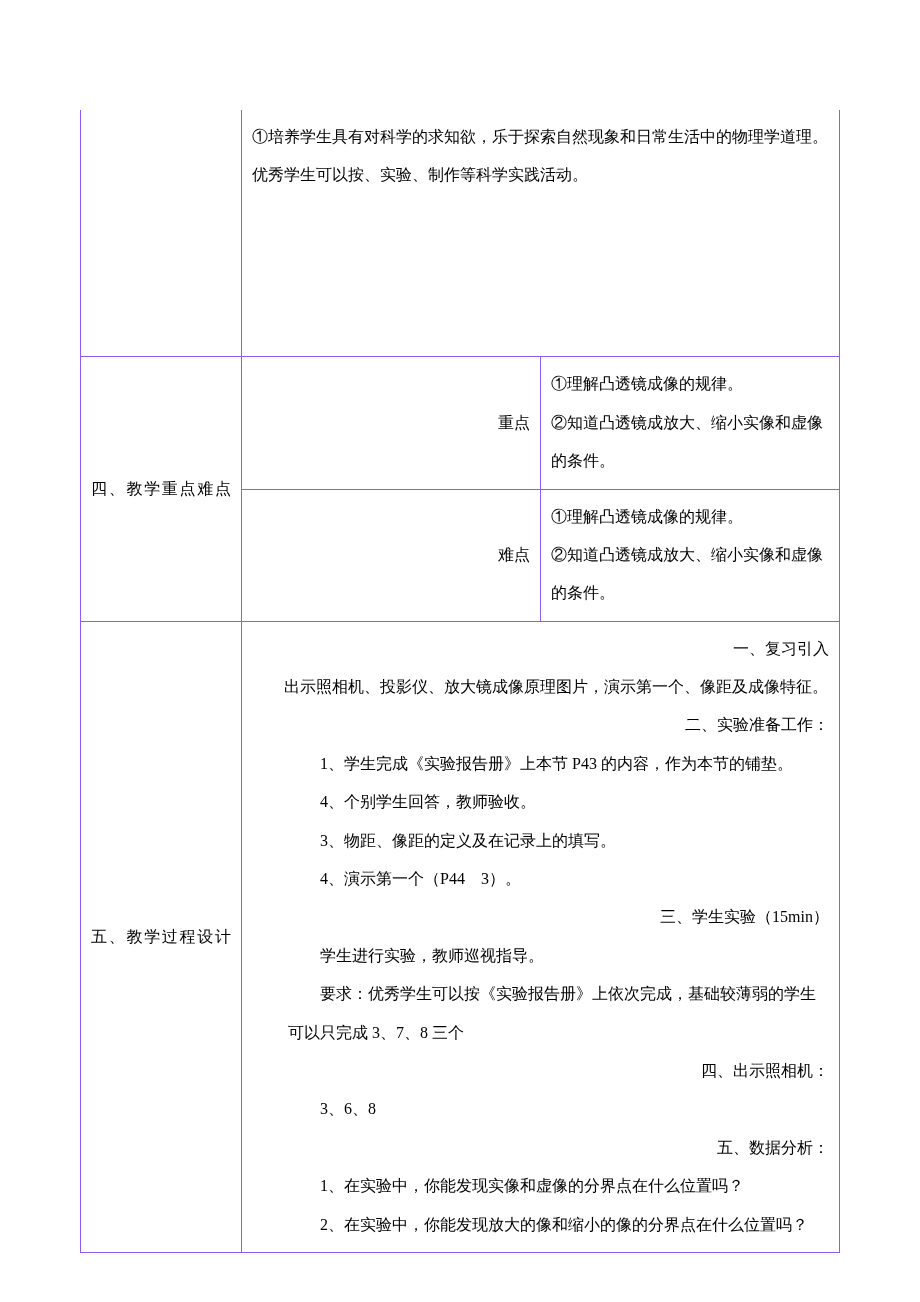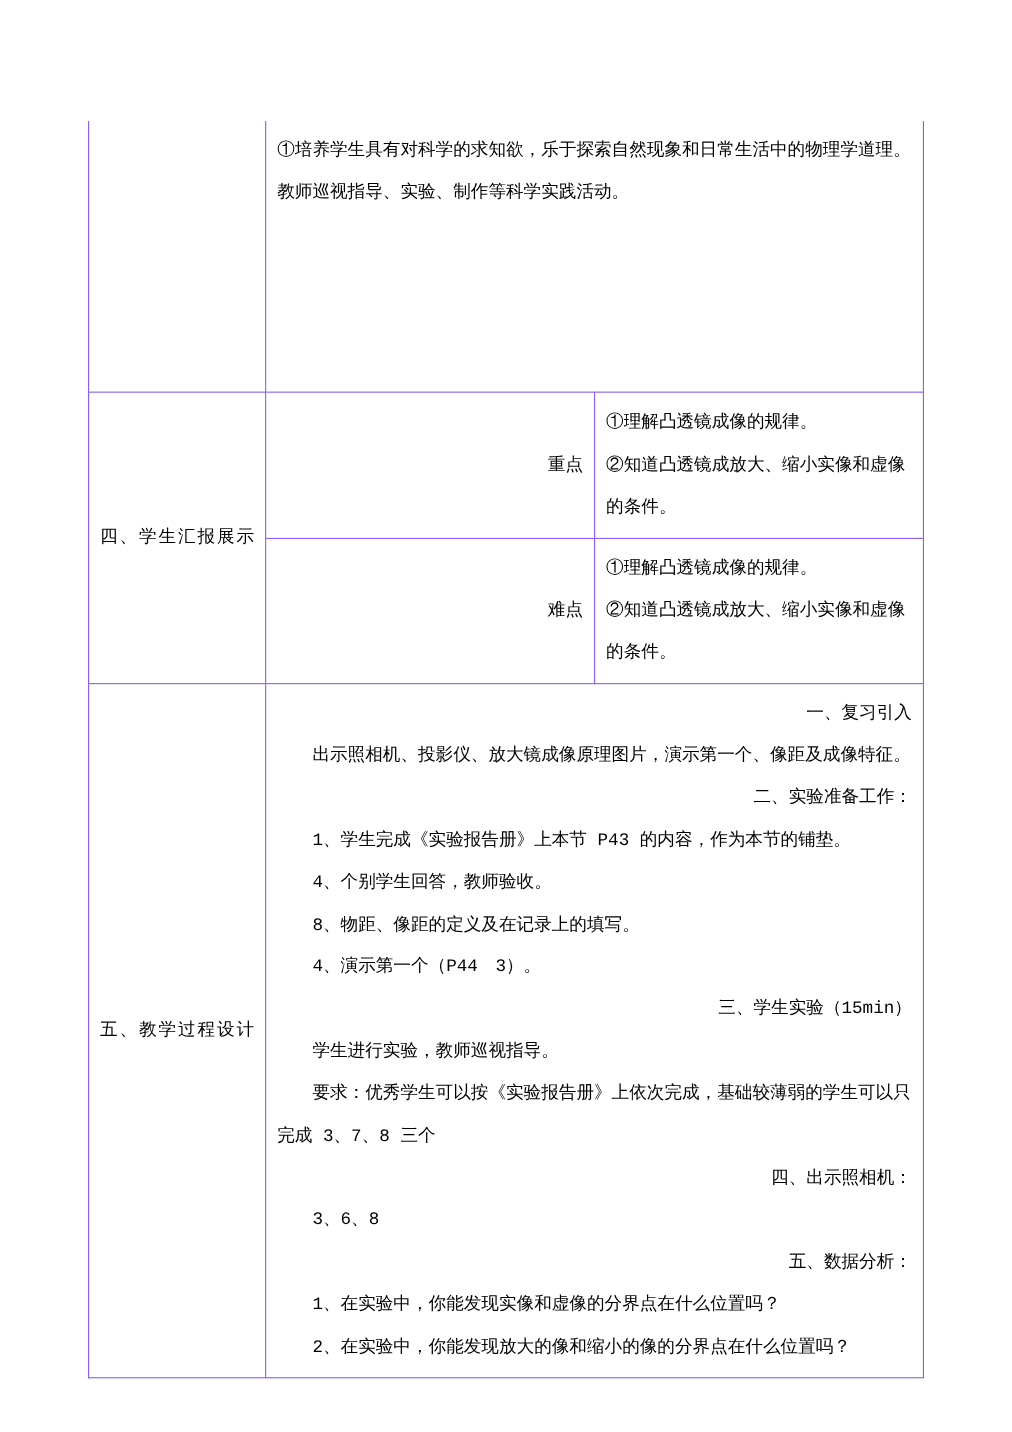--- a/index.html
+++ b/index.html
@@ -11,21 +11,20 @@
     color: #000000;
     width: 920px;
   }
   .page {
     padding: 110px 80px 90px 80px;
   }
   table {
     border-collapse: collapse;
     width: 100%;
     table-layout: fixed;
-    font-family: Liberation Mono, monospace;
   }
   td {
     border: 1px solid #8b5cf6;
     padding: 8px 10px;
     vertical-align: middle;
     line-height: 2.4;
   }
   .no-top {
     border-top: none;
   }
@@ -39,47 +38,48 @@
     text-align: right;
   }
   .content-block {
     line-height: 2.4;
   }
   .indent1 {
     text-indent: 2em;
   }
   .indent2 {
     text-indent: 2em;
+    margin-left: 36px;
   }
   .section-head {
     text-indent: 0;
     text-align: right;
   }
 </style>
 </head>
 <body>
 
 <div class="page">
 <table>
   <tbody>
         <tr>
     <td class="no-top col-label"></td>
     <td class="no-top" colspan="2">
       <div class="content-block">
         <div>①培养学生具有对科学的求知欲，乐于探索自然现象和日常生活中的物理学道理。</div>
-        <div>教师巡视指导、实验、制作等科学实践活动。</div>
+        <div>优秀学生可以按、实验、制作等科学实践活动。</div>
         <div>&nbsp;</div>
         <div>&nbsp;</div>
         <div>&nbsp;</div>
         <div>&nbsp;</div>
       </div>
     </td>
   </tr>
   <tr>
-    <td class="col-label" rowspan="2">四、学生汇报展示</td>
+    <td class="col-label" rowspan="2">四、教学重点难点</td>
     <td class="col-sub">重点</td>
     <td>
       <div class="content-block">
         <div>①理解凸透镜成像的规律。</div>
         <div>②知道凸透镜成放大、缩小实像和虚像的条件。</div>
       </div>
     </td>
   </tr>
   <tr>
     <td class="col-sub">难点</td>
@@ -92,21 +92,21 @@
   </tr>
   <tr>
     <td class="col-label">五、教学过程设计</td>
     <td colspan="2">
       <div class="content-block">
         <div class="section-head">一、复习引入</div>
         <div class="indent1">出示照相机、投影仪、放大镜成像原理图片，演示第一个、像距及成像特征。</div>
         <div class="section-head">二、实验准备工作：</div>
         <div class="indent2">1、学生完成《实验报告册》上本节 P43 的内容，作为本节的铺垫。</div>
         <div class="indent2">4、个别学生回答，教师验收。</div>
-        <div class="indent2">8、物距、像距的定义及在记录上的填写。</div>
+        <div class="indent2">3、物距、像距的定义及在记录上的填写。</div>
         <div class="indent2">4、演示第一个（P44　3）。</div>
         <div class="section-head">三、学生实验（15min）</div>
         <div class="indent2">学生进行实验，教师巡视指导。</div>
         <div class="indent2" style="text-indent:2em;">要求：优秀学生可以按《实验报告册》上依次完成，基础较薄弱的学生可以只完成 3、7、8 三个</div>
         <div class="section-head">四、出示照相机：</div>
         <div class="indent2">3、6、8</div>
         <div class="section-head">五、数据分析：</div>
         <div class="indent2">1、在实验中，你能发现实像和虚像的分界点在什么位置吗？</div>
         <div class="indent2">2、在实验中，你能发现放大的像和缩小的像的分界点在什么位置吗？</div>
       </div>

